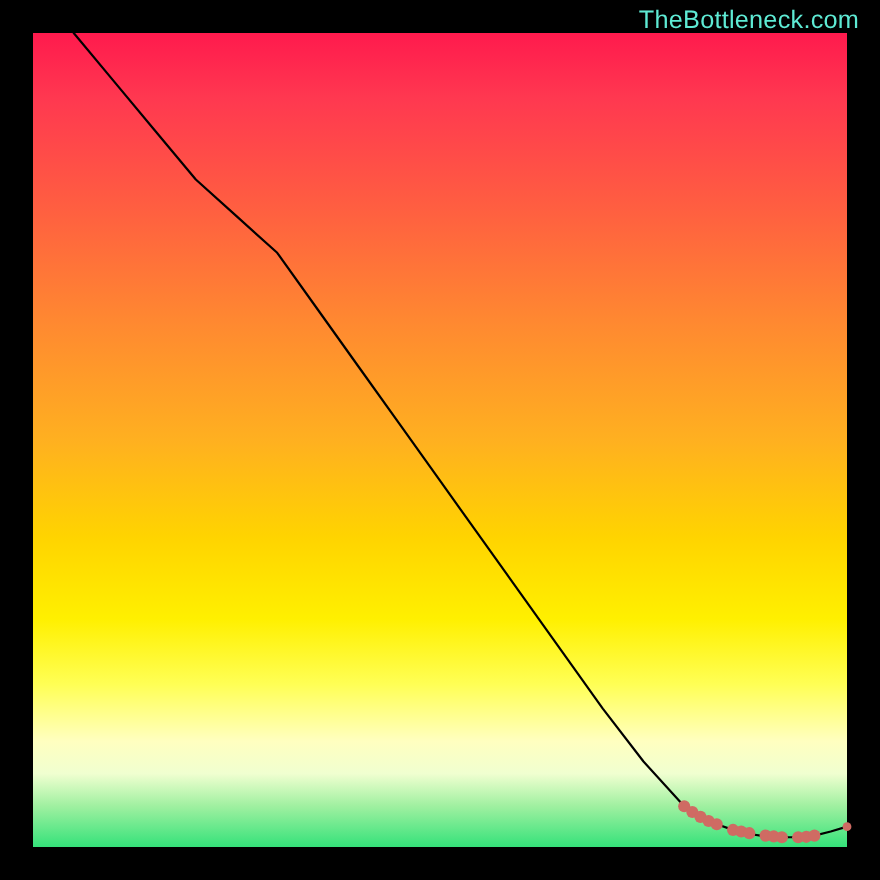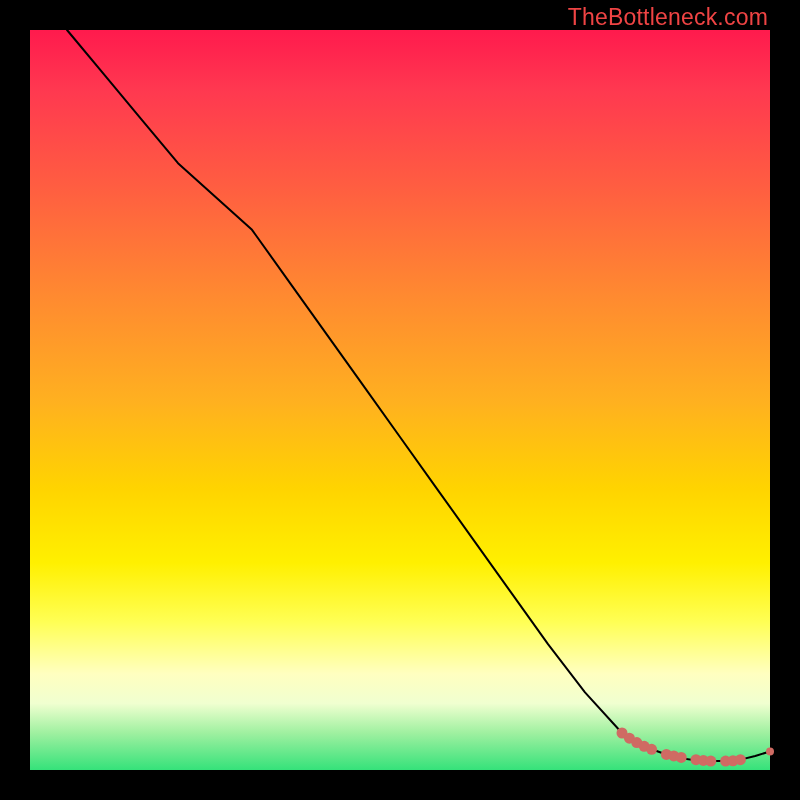--- a/index.html
+++ b/index.html
@@ -36,22 +36,22 @@
       #ffff55 80%,
       #ffffc0 87%,
       #f0ffd0 91%,
       #9ff0a0 95%,
       #35e27a 100%
     );
   }
   .watermark {
     position: absolute;
     top: 4px;
-    right: 32px;
-    color: #ef4444;
+    right: 19px;
+    color: #5eead4;
     font-size: 23px;
     font-weight: 500;
     letter-spacing: 0.2px;
     user-select: none;
   }
   svg.overlay {
     position: absolute;
     left: 30px;
     top: 30px;
     width: 740px;

